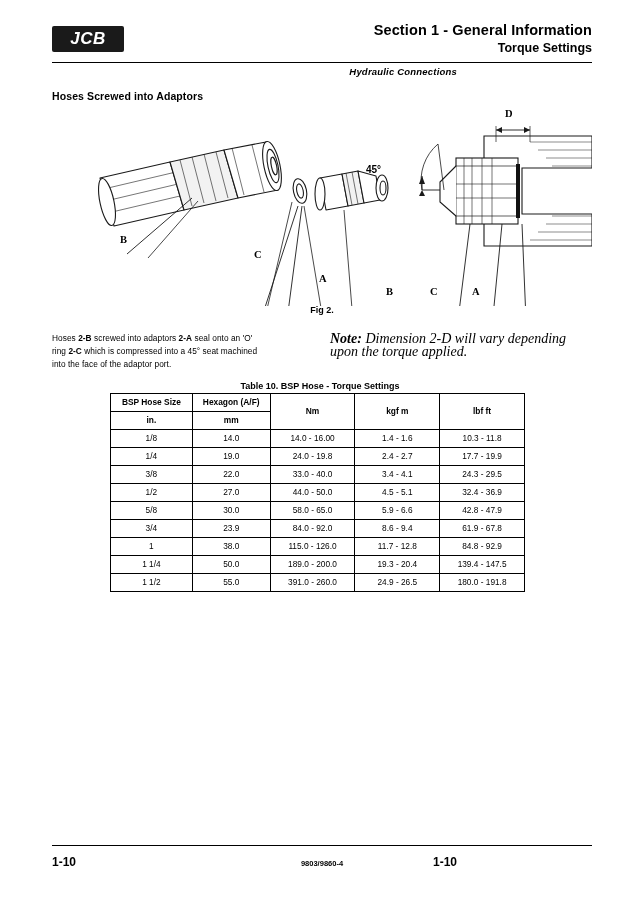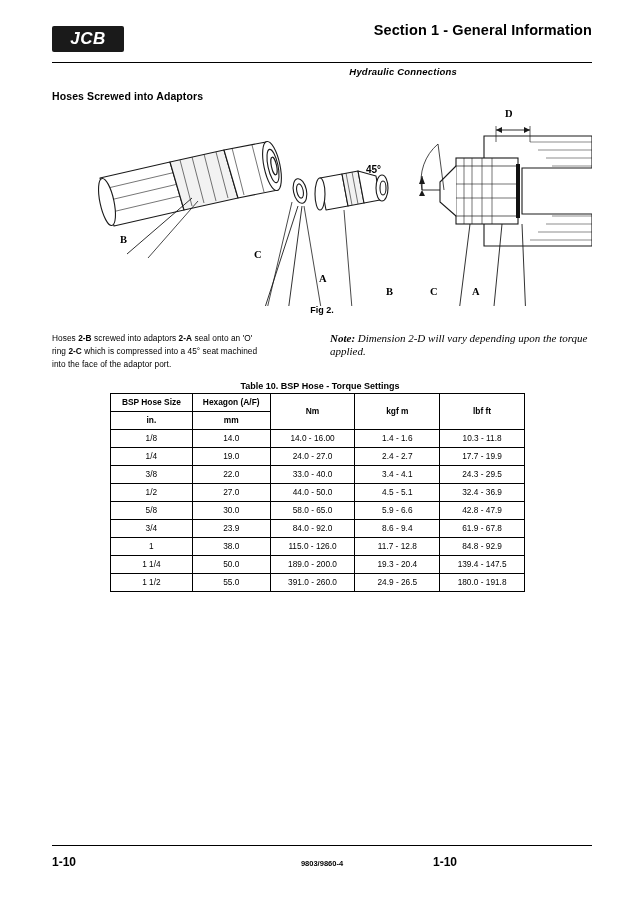--- a/index.html
+++ b/index.html
@@ -117,21 +117,21 @@
     width: 212px;
     font-size: 8.3px;
     line-height: 13px;
     letter-spacing: 0.05px;
   }
   .body-left b { font-weight: bold; }
   .body-right {
     position: absolute;
     left: 330px; top: 332px;
     width: 262px;
-    font-size: 11px;
+    font-size: 14px;
     line-height: 13px;
     font-style: italic;
     font-family: "Liberation Serif", serif;
   }
   .body-right b { font-weight: bold; font-style: italic; }
 
   
   .table-title {
     position: absolute;
     left: 110px; top: 381px;
@@ -186,20 +186,21 @@
 </style>
 </head>
 <body>
 
 <div class="page">
 
   <div class="header">
     <div class="logo">JCB</div>
     <div class="header-titles">
       <div class="h-title">Section 1 - General Information</div>
+      <div class="h-sub">Torque Settings</div>
     </div>
   </div>
   <div class="rule top"></div>
   <div class="header-third">Hydraulic Connections</div>
 
   <div class="section-heading">Hoses Screwed into Adaptors</div>
 
   <div class="figure-area">
     <svg width="540" height="200" viewBox="0 0 540 200">
       <g fill="none" stroke="#1a1a1a" stroke-width="1.1" stroke-linejoin="round">
@@ -340,21 +341,21 @@
       <tr>
         <td>1/8</td>
         <td>14.0</td>
         <td>14.0 - 16.00</td>
         <td>1.4 - 1.6</td>
         <td>10.3 - 11.8</td>
       </tr>
       <tr>
         <td>1/4</td>
         <td>19.0</td>
-        <td>24.0 - 27.0</td>
+        <td>24.0 - 19.8</td>
         <td>2.4 - 2.7</td>
         <td>17.7 - 19.9</td>
       </tr>
       <tr>
         <td>3/8</td>
         <td>22.0</td>
         <td>33.0 - 40.0</td>
         <td>3.4 - 4.1</td>
         <td>24.3 - 29.5</td>
       </tr>

